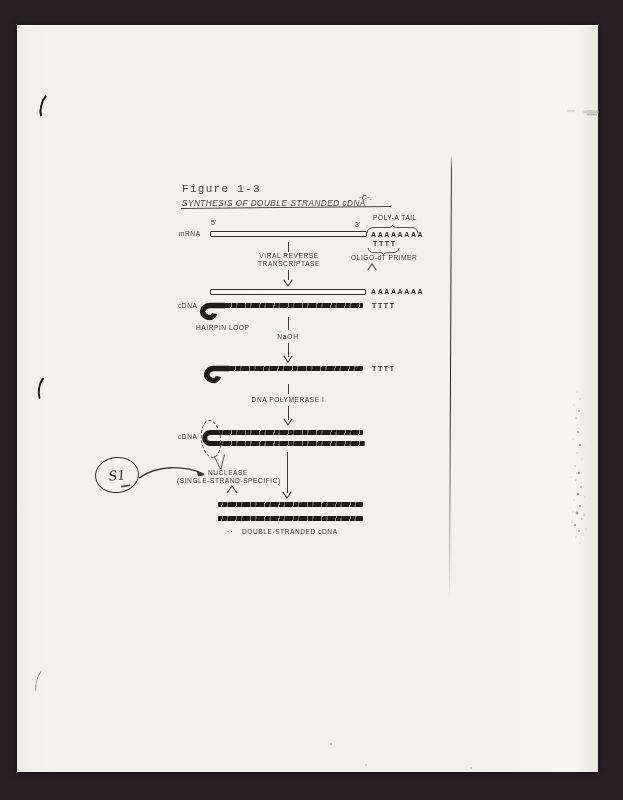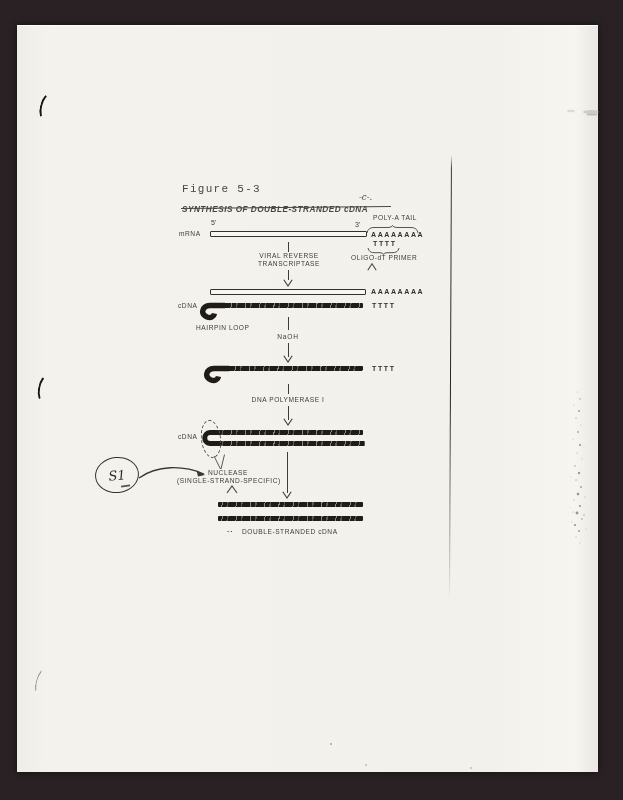--- a/index.html
+++ b/index.html
@@ -42,22 +42,22 @@
 </style>
 </head>
 <body>
 
 <div class="paper">
 
   <div class="crescent" style="left:23px;top:68px;transform:rotate(14deg);"></div>
   <div class="crescent" style="left:21px;top:350px;transform:rotate(10deg);"></div>
   <div class="crescent" style="left:19px;top:642px;transform:rotate(16deg);border-left-color:#97948e;border-left-width:1.4px;height:26px;"></div>
 
-  <div class="abs mono" style="left:165px;top:158px;font-size:11px;letter-spacing:1.3px;color:#4a4742;">Figure 5-3</div>
-  <div class="abs" style="left:165px;top:180px;font-size:8.2px;font-style:italic;font-weight:bold;letter-spacing:.5px;color:#4a453e;white-space:nowrap;">SYNTHESIS OF DOUBLE-STRANDED cDNA</div>
+  <div class="abs mono" style="left:165px;top:158px;font-size:11px;letter-spacing:1.3px;color:#4a4742;">Figure 1-3</div>
+  <div class="abs" style="left:165px;top:174px;font-size:8.2px;font-style:italic;font-weight:normal;letter-spacing:.5px;color:#4a453e;white-space:nowrap;">SYNTHESIS OF DOUBLE-STRANDED cDNA</div>
   <div class="strike" style="left:164px;top:182px;width:210px;"></div>
   <div class="abs hand" style="left:342px;top:167px;font-size:8.5px;">-c-.</div>
 
   <div class="lbl" style="left:356px;top:189px;">POLY-A TAIL</div>
   <svg class="abs" style="left:349px;top:200px;" width="53" height="8" viewBox="0 0 53 8">
     <path d="M1,8 Q2,2 9,2.5 L22,2.5 Q26,2.5 26.5,0.5 Q27,2.5 31,2.5 L44,2.5 Q51,2 52,8" fill="none" stroke="#45423c" stroke-width="0.9"></path>
   </svg>
   <div class="prime" style="left:194px;top:194px;">5'</div>
   <div class="prime" style="left:338px;top:196px;">3'</div>
   <div class="lbl" style="left:162px;top:205px;">mRNA</div>

